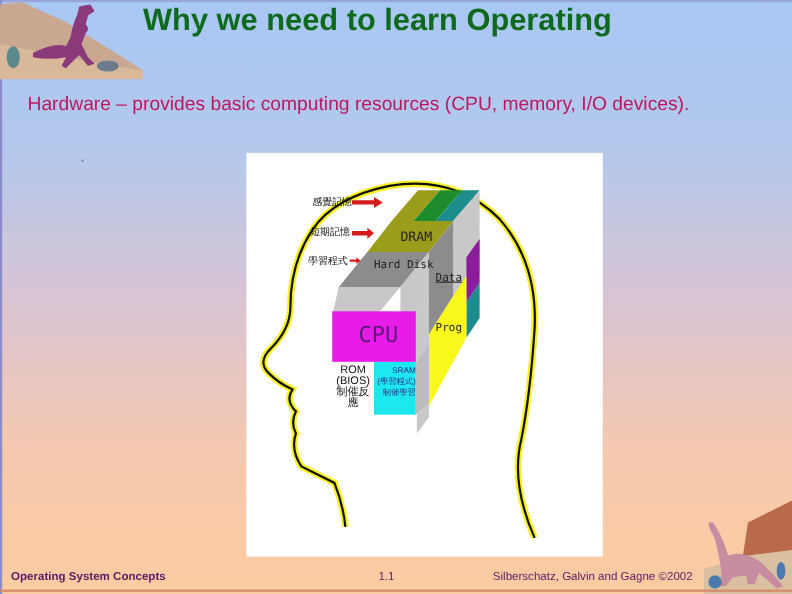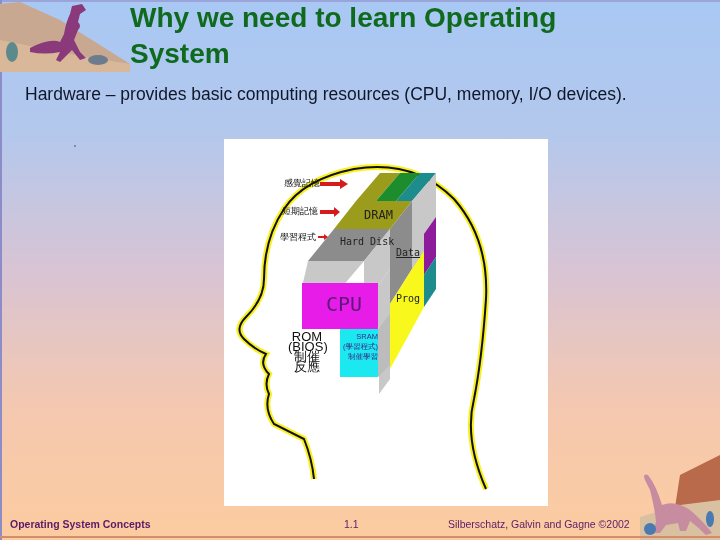--- a/index.html
+++ b/index.html
@@ -10,21 +10,21 @@
   }
   .slide-border-left { position: absolute; left: 0; top: 0; width: 2px; height: 540px; background: #8c8cc8; }
   .slide-border-top { position: absolute; left: 0; top: 0; width: 720px; height: 2px; background: #9aa4d8; }
   .footer-rule { position: absolute; left: 0; top: 536px; width: 720px; height: 2px; background: #d48c6c; }
 
   .title {
     position: absolute; left: 130px; top: 0; width: 540px; 
     color: #0f6a1e; font-weight: bold; font-size: 28px; line-height: 36px;
   }
   .subtitle {
-    position: absolute; left: 25px; top: 84px; font-size: 17.5px; color: #0f172a; white-space: nowrap;
+    position: absolute; left: 25px; top: 84px; font-size: 17.5px; color: #be185d; white-space: nowrap;
   }
   .dot { position: absolute; left: 74px; top: 145px; width: 2px; height: 2px; background: #7a8ab0; }
 
   .dino-top { position: absolute; left: 0; top: 0; width: 130px; height: 72px; }
   .dino-bottom { position: absolute; left: 620px; top: 455px; width: 100px; height: 85px; }
 
   .figure-frame {
     position: absolute; left: 224px; top: 139px; width: 324px; height: 367px; background: #ffffff;
   }
 
@@ -45,21 +45,20 @@
 <svg class="dino-top" viewBox="0 0 130 72">
   <polygon points="0,4 20,2 60,20 100,45 130,64 130,72 0,72" fill="#c8a890"></polygon>
   <polygon points="0,40 40,48 80,56 130,64 130,72 0,72" fill="#d8b898"></polygon>
   <path d="M30,48 Q50,38 60,42 L64,34 Q66,22 70,14 L72,6 L82,4 L86,10 L80,14 L78,22 Q82,26 78,30 L74,40 L80,52 L86,58 L80,60 L72,50 L66,56 L60,62 L56,60 L60,52 Q45,55 30,52 Z" fill="#8a3a7a"></path>
   <ellipse cx="12" cy="52" rx="6" ry="10" fill="#5c8a8c"></ellipse>
   <ellipse cx="98" cy="60" rx="10" ry="5" fill="#6c7c8c"></ellipse>
 </svg>
 
 <div class="title">
   <div>Why we need to learn Operating</div>
-  <div>System</div>
 </div>
 
 <div class="subtitle">Hardware – provides basic computing resources (CPU, memory, I/O devices).</div>
 <div class="dot"></div>
 
 <div class="figure-frame">
   <svg width="272" height="367" viewBox="0 0 272 367">
 
     <path d="M 90,340 Q 88,320 80,300 Q 60,290 50,285 Q 40,270 45,255 Q 40,245 45,235 Q 35,225 42,215 Q 30,210 20,200 Q 10,190 22,178 Q 40,160 40,140 Q 40,100 60,70 Q 80,40 130,30 Q 190,20 230,60 Q 265,100 262,160 Q 258,220 250,260 Q 240,300 262,350" fill="none" stroke="#f8f020" stroke-width="6"></path>
     <path d="M 90,340 Q 88,320 80,300 Q 60,290 50,285 Q 40,270 45,255 Q 40,245 45,235 Q 35,225 42,215 Q 30,210 20,200 Q 10,190 22,178 Q 40,160 40,140 Q 40,100 60,70 Q 80,40 130,30 Q 190,20 230,60 Q 265,100 262,160 Q 258,220 250,260 Q 240,300 262,350" fill="none" stroke="#101010" stroke-width="2"></path>
@@ -99,21 +98,21 @@
   <div style="position:absolute;left:58px;top:66px;font-size:9px;color:#111;">短期記憶</div>
   <div style="position:absolute;left:56px;top:92px;font-size:9px;color:#111;">學習程式</div>
 
   
   <div class="blk-label" style="position:absolute;left:140px;top:69px;font-size:12px;color:#222;">DRAM</div>
   <div class="blk-label" style="position:absolute;left:116px;top:97px;font-size:10px;color:#222;">Hard Disk</div>
   <div class="blk-label" style="position:absolute;left:172px;top:108px;font-size:10px;color:#222;text-decoration:underline;">Data</div>
   <div class="blk-label" style="position:absolute;left:172px;top:154px;font-size:10px;color:#222;">Prog</div>
   <div class="blk-label" style="position:absolute;left:102px;top:153px;font-size:20px;color:#5a1a7a;">CPU</div>
 
-  <div style="position:absolute;left:64px;top:193px;width:38px;text-align:center;font-size:13px;line-height:10px;color:#111;">
+  <div style="position:absolute;left:78px;top:193px;width:38px;text-align:center;font-size:10px;line-height:10px;color:#111;">
     <div>ROM</div>
     <div>(BIOS)</div>
     <div>制催反應</div>
   </div>
   <div style="position:absolute;left:116px;top:193px;width:38px;text-align:right;font-size:7.5px;line-height:10px;color:#3a2a8a;">
     <div>SRAM</div>
     <div>(學習程式)</div>
     <div>制催學習</div>
   </div>
 </div>

